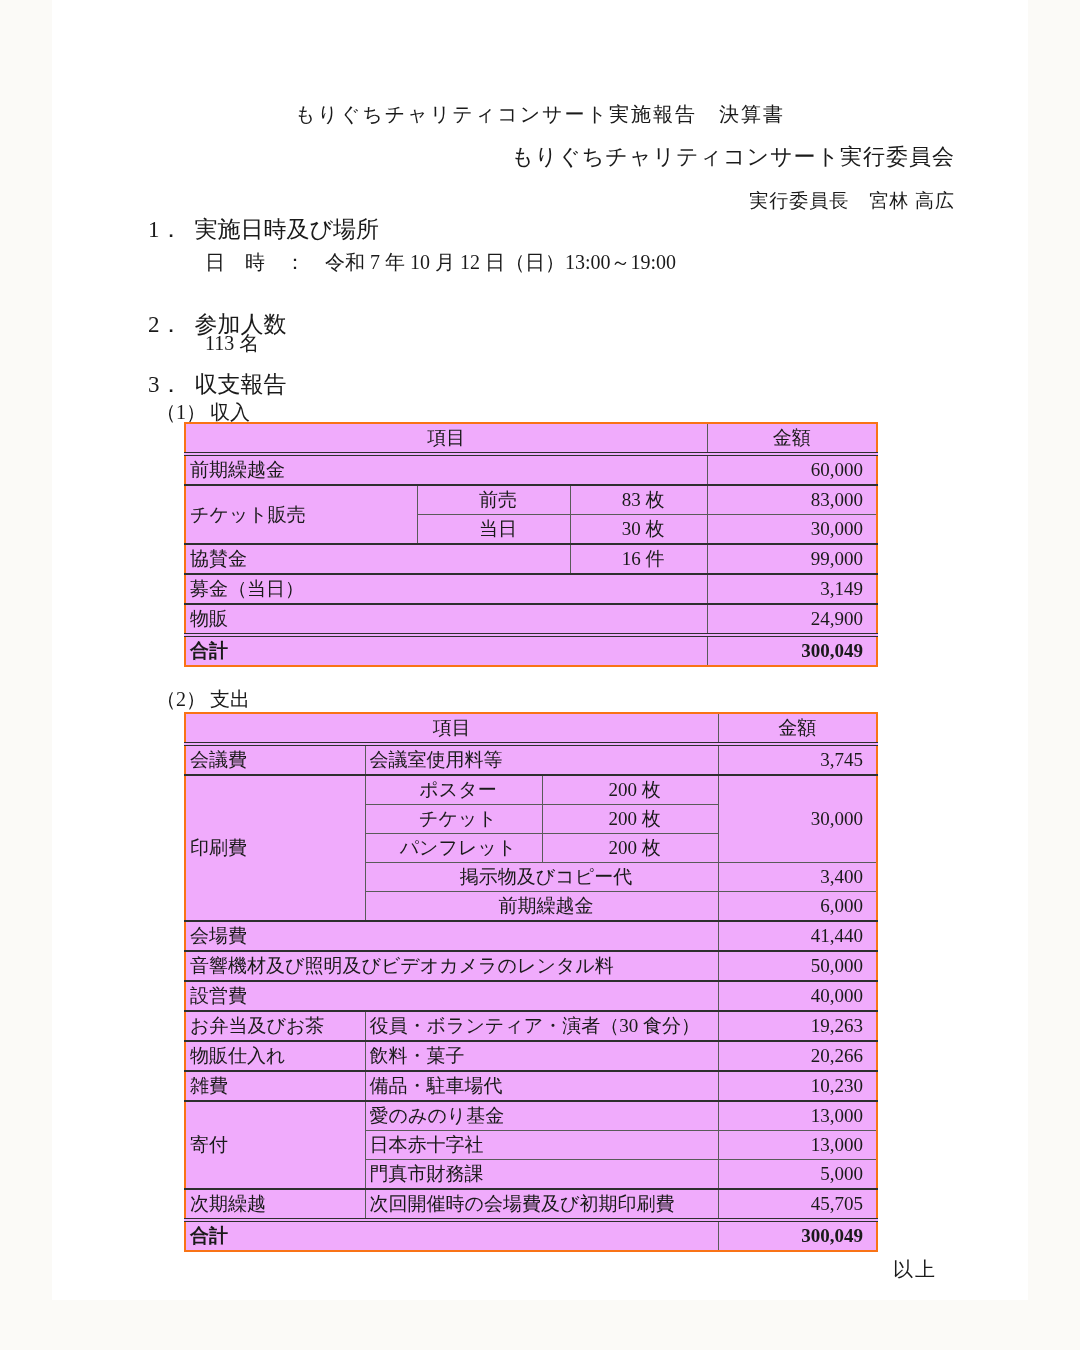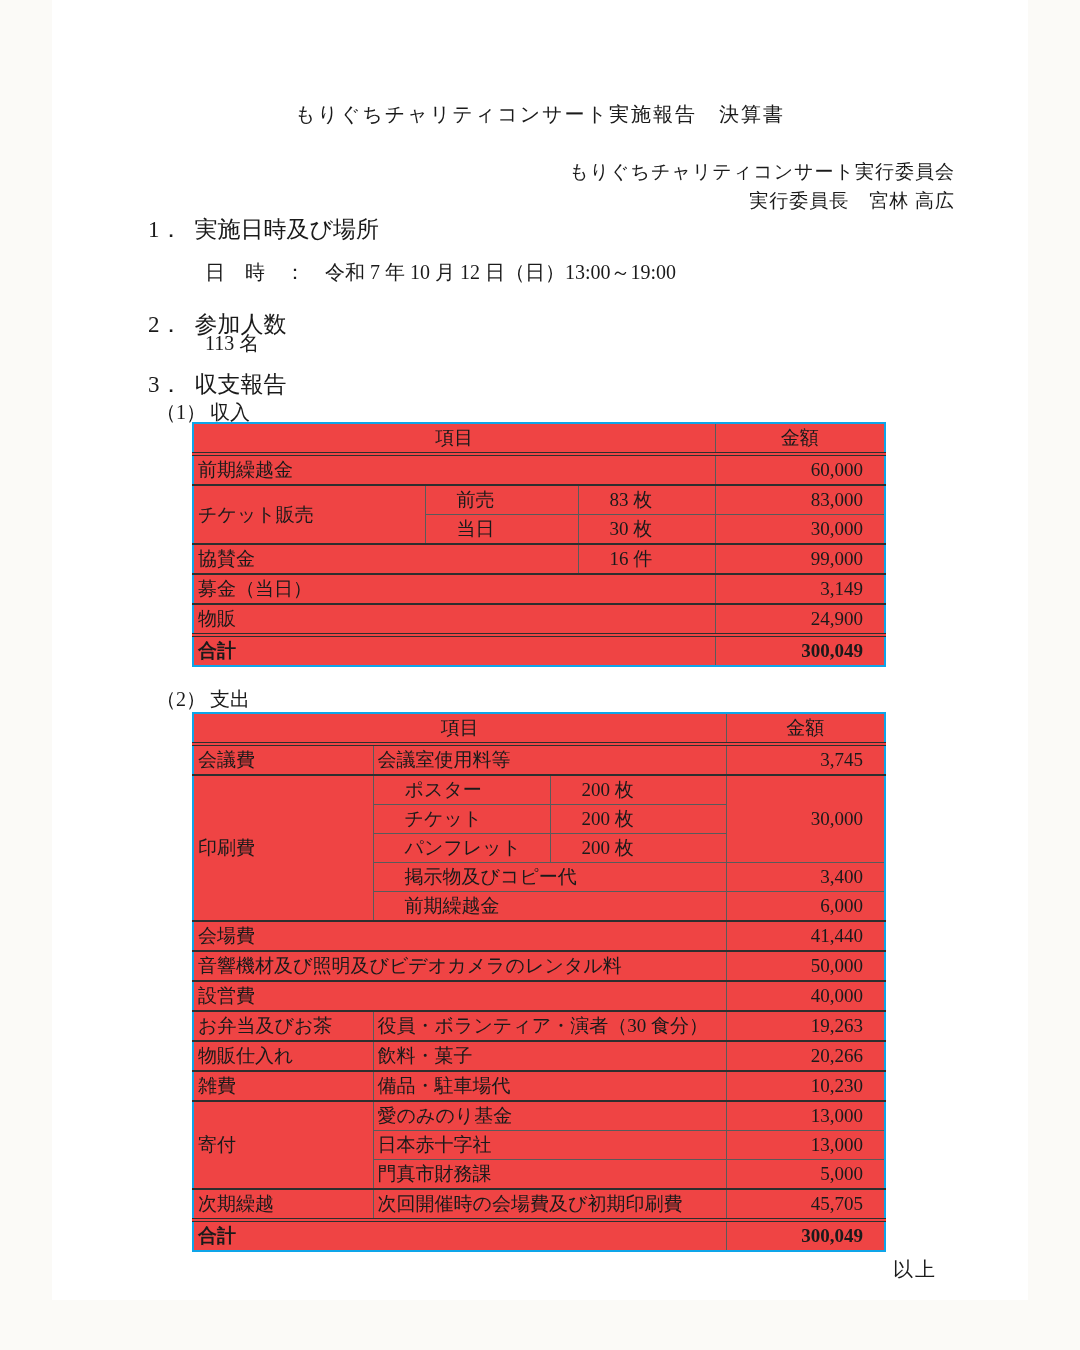--- a/index.html
+++ b/index.html
@@ -10,49 +10,49 @@
     color:#1a1a1a;
   }
   .doc {
     position:absolute; left:52px; top:0; width:976px; height:1300px;
     background:#ffffff;
   }
   .title {
     position:absolute; top:101px; left:0; width:100%;
     text-align:center; font-size:20px; letter-spacing:2px; white-space:pre;
   }
-  .org-line   { position:absolute; top:159px; right:73px; font-size:19px; letter-spacing:1px; }
+  .org-line   { position:absolute; top:142px; right:73px; font-size:22px; letter-spacing:1px; }
   .chair-line { position:absolute; top:188px; right:73px; font-size:19px; letter-spacing:1px;text-align:right; }
   .heading { position:absolute; left:96px; font-size:23px; display:flex; }
   .heading .num { margin-right:12px; }
   .h1 { top:214px; } .h2 { top:309px; } .h3 { top:369px; }
   .indent { position:absolute; left:153px; font-size:20px; white-space:pre; }
-  .line-dt { top:259px;font-family:Liberation Serif, serif; } .line-pl { top:281px; } .line-cnt { top:330px; }
+  .line-dt { top:249px;font-family:Liberation Serif, serif; } .line-pl { top:281px; } .line-cnt { top:330px; }
   .tcaption { position:absolute; left:104px; font-size:20px; display:flex; }
   .tcaption .num { margin-right:4px; }
   .cap-income { top:399px; } .cap-expense { top:686px; }
   table {
-    position:absolute; left:140px; width:692px;
+    position:absolute; left:132px; width:692px;
     border-collapse:collapse; table-layout:fixed;
-    border:2px solid #0ea5e9; background:#ef4444;
+    border:2px solid #f97316; background:#f0abfc;
   }
   .t-income  { top:422px; }
   .t-expense { top:712px; }
   th, td {
     border:1px solid #5a5a5a;
     font-size:19px; font-weight:normal;
     height:28px; padding:0 4px;
     overflow:hidden; white-space:nowrap;
   }
   tr.head th  { border-bottom:4px double #2e2e2e; text-align:center; }
   tr.group td { border-top:2px solid #2e2e2e; }
   tr.total td { border-top:4px double #2e2e2e;font-weight:bold; }
   .c   { text-align:left; }
-  .l   { text-align:left;  padding-left:31px; }
-  .amt { text-align:right; padding-right:21px; }
+  .l   { text-align:center;  padding-left:13px; }
+  .amt { text-align:right; padding-right:13px; }
   .closing { position:absolute; top:1256px; right:91px; font-size:20px; letter-spacing:2px; }
 </style>
 </head>
 <body>
 
 <div class="doc">
 
   <div class="title">もりぐちチャリティコンサート実施報告　決算書</div>
   <div class="org-line">もりぐちチャリティコンサート実行委員会</div>
   <div class="chair-line">実行委員長　宮林 高広</div>

